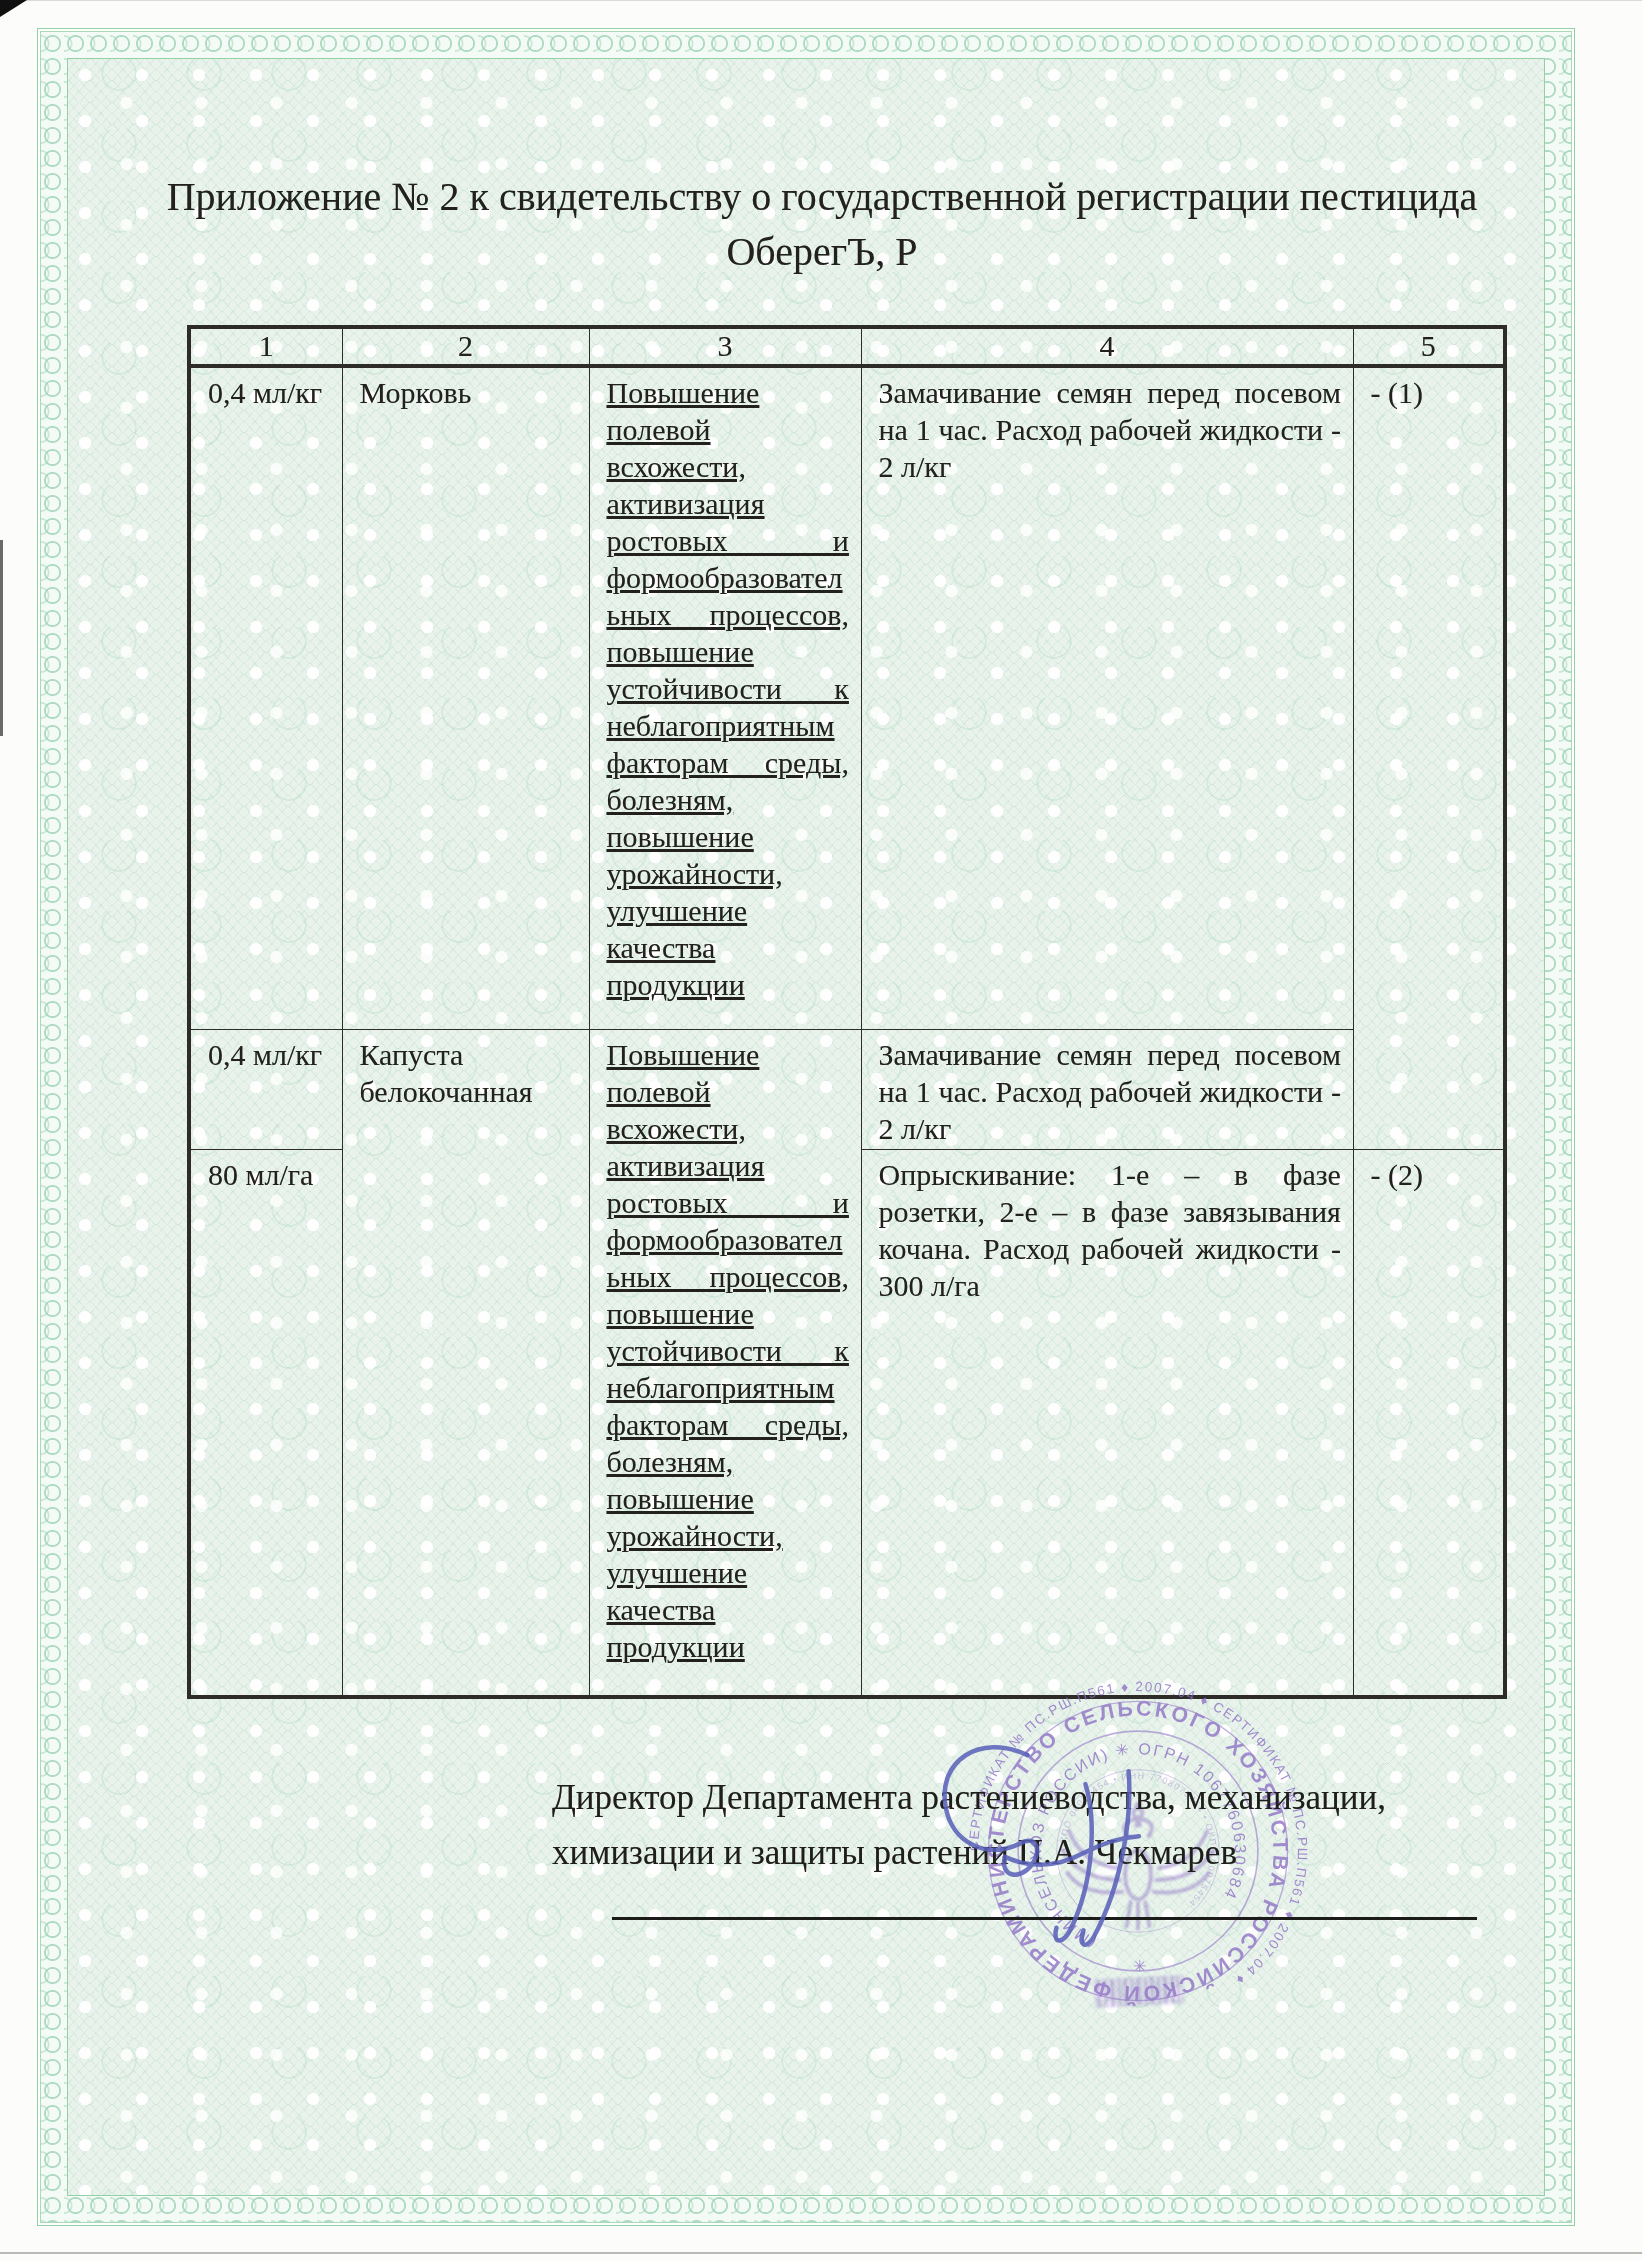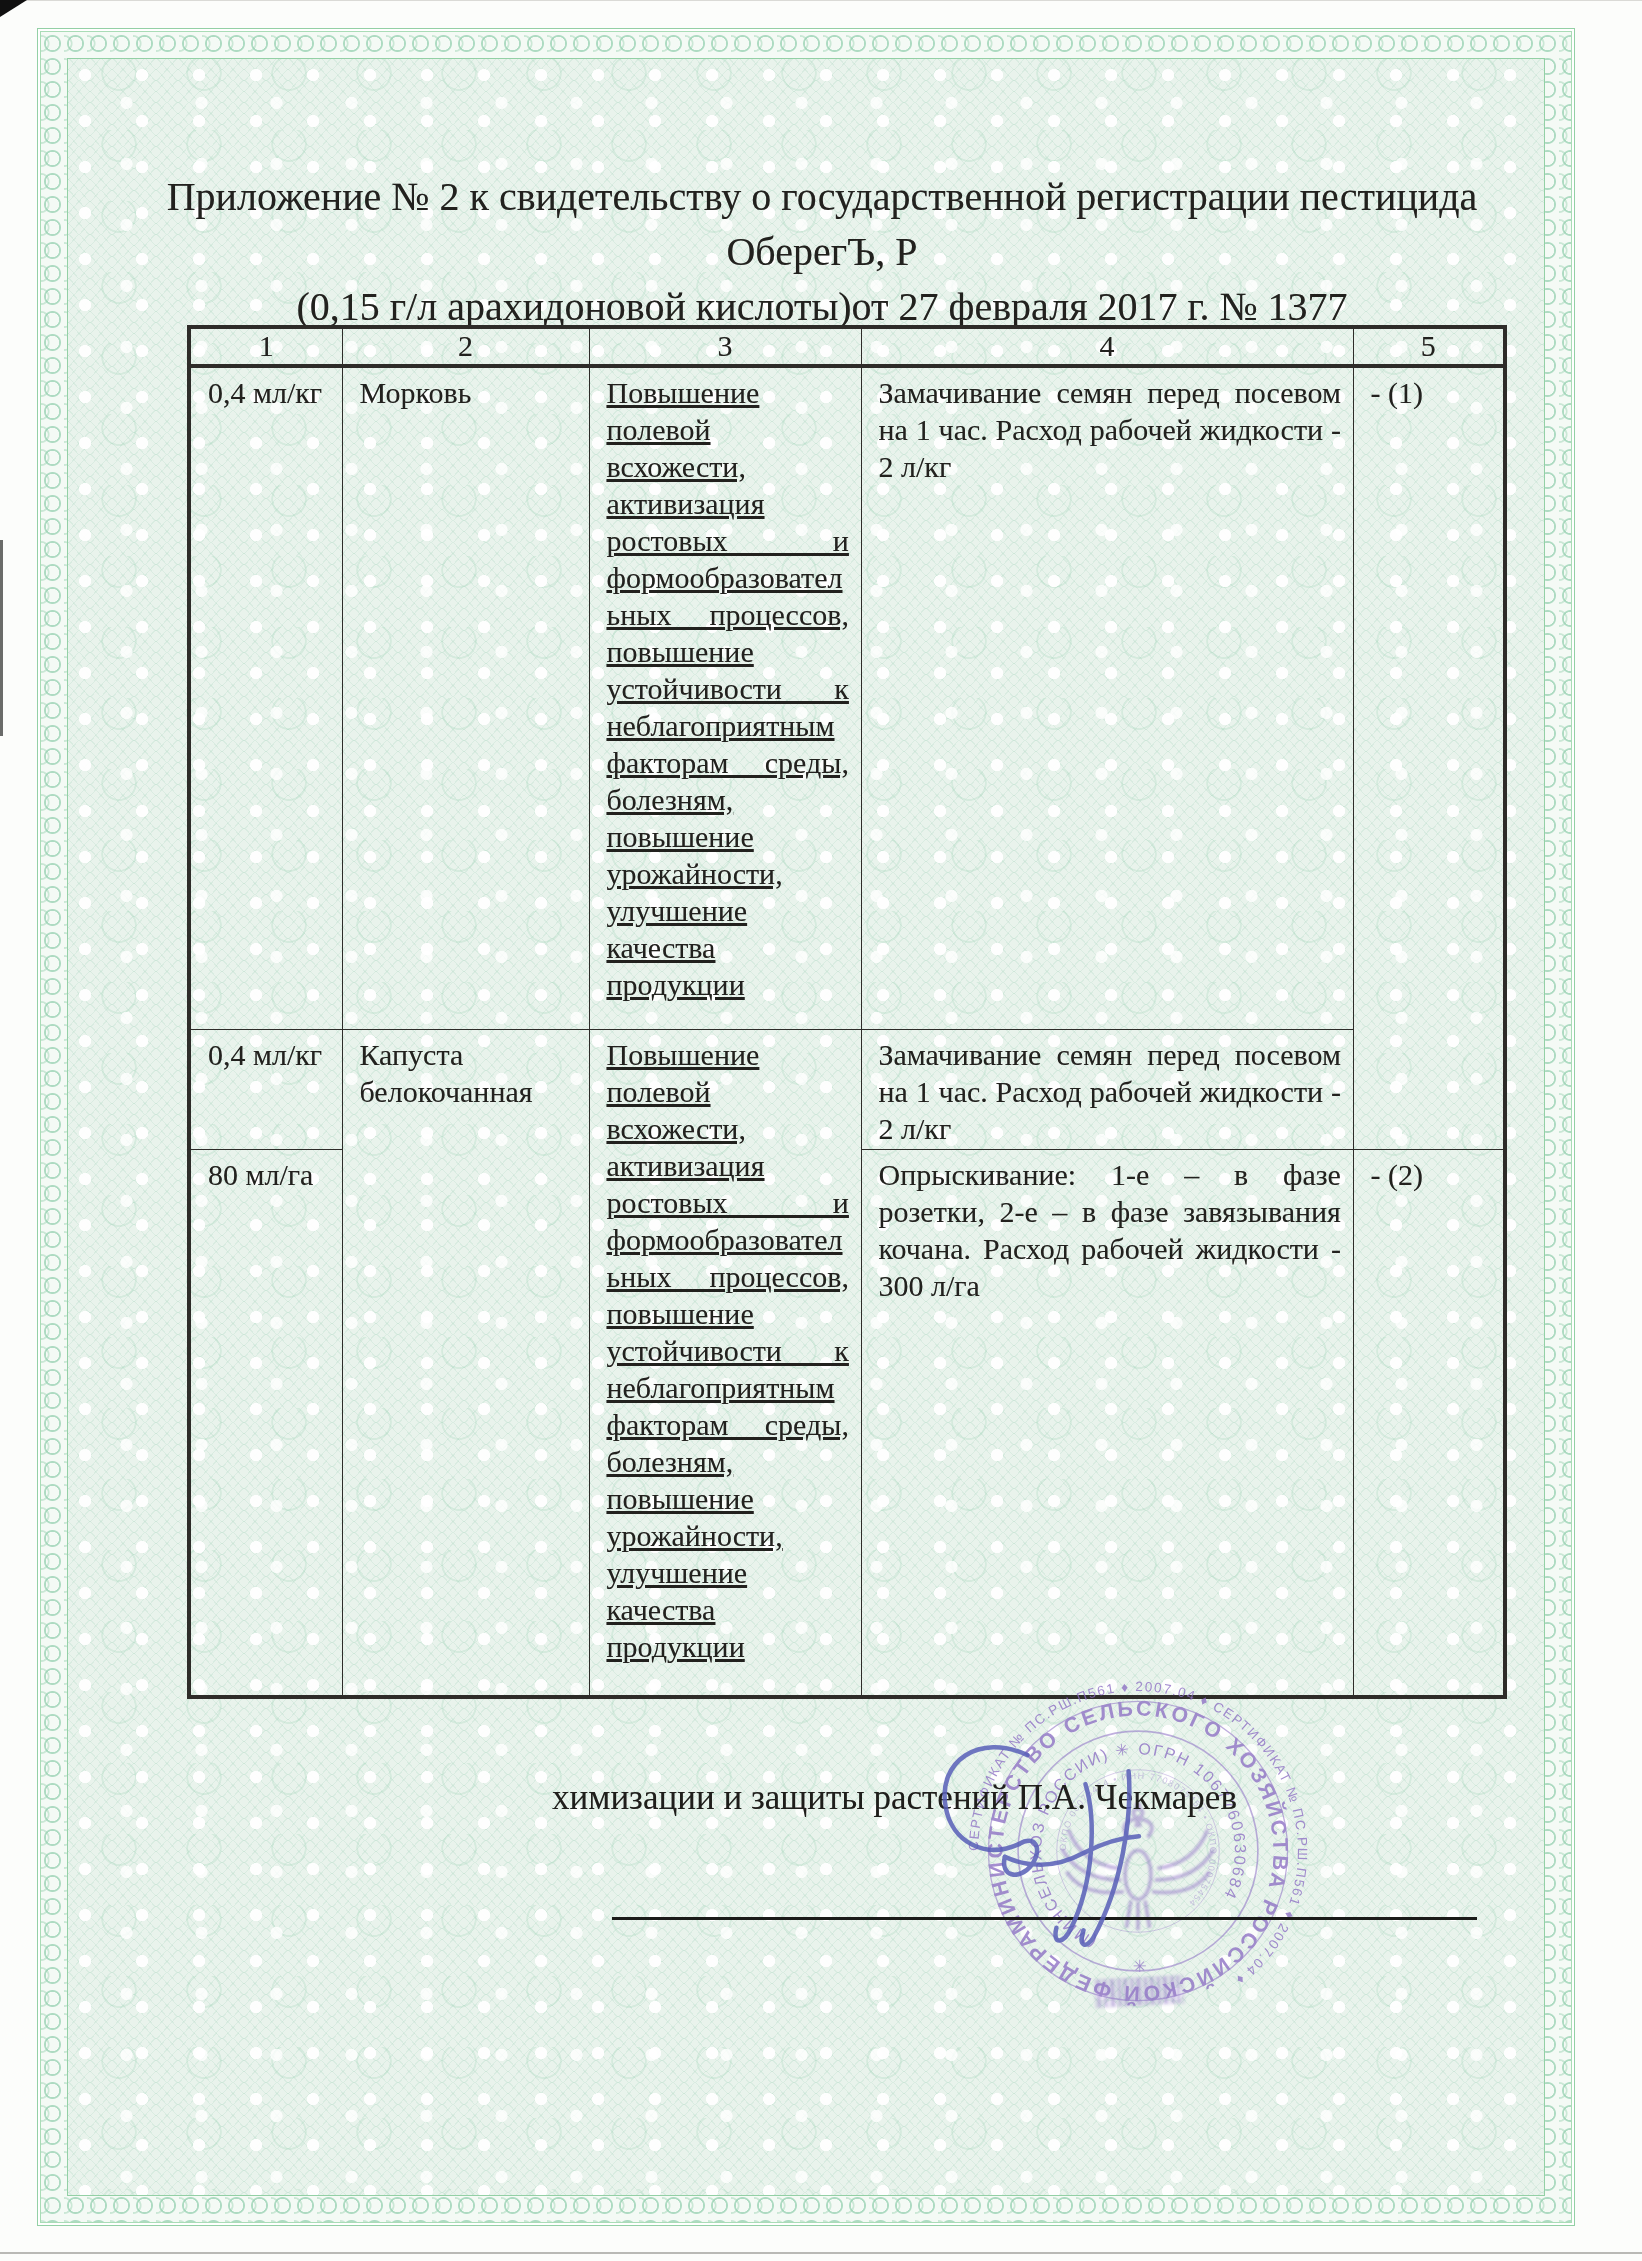--- a/index.html
+++ b/index.html
@@ -72,21 +72,20 @@
 <div class="corner-artifact"></div>
 
 <div class="frame">
   <div class="frame-band">
     <div class="frame-field"></div>
   </div>
 </div>
 
 <div class="doc-title">
   <div>Приложение № 2 к свидетельству о государственной регистрации пестицида ОберегЪ, Р</div>
-  <div>(0,15 г/л арахидоновой кислоты)от 27 февраля 2017 г. № 1377</div>
 </div>
 
 <table class="doc-table">
   <colgroup>
     <col style="width:153px">
       <col style="width:247px">
       <col style="width:272px">
     <col style="width:492px">
       <col style="width:152px">
   </colgroup>
@@ -178,20 +177,21 @@
       <rect x="284" y="470" width="3" height="42" fill="#8d6fc4"></rect>
     <rect x="293" y="470" width="4" height="42" fill="#8d6fc4"></rect>
       <rect x="304" y="470" width="3" height="42" fill="#8d6fc4"></rect>
     <rect x="313" y="470" width="5" height="42" fill="#8d6fc4"></rect>
       <rect x="325" y="470" width="4" height="42" fill="#8d6fc4"></rect>
     <rect x="334" y="470" width="3" height="42" fill="#8d6fc4"></rect>
   </g>
 </svg>
 
 <div class="sig-block">
+  <div>Директор Департамента растениеводства, механизации,</div>
   <div>химизации и защиты растений П.А. Чекмарев</div>
 </div>
 <div class="sig-line"></div>
 
 <svg class="pen-svg" viewBox="0 0 400 430">
   <g fill="none" stroke="#585fb8" stroke-width="7" stroke-linecap="round" opacity=".85">
     <path d="M 165 70 C 90 35 25 80 38 150 C 47 205 100 232 152 208"></path>
     <path d="M 152 208 C 178 193 188 215 172 240 C 152 266 122 258 130 228"></path>
     <path d="M 130 228 C 175 248 215 242 252 222 C 285 205 310 198 338 196"></path>
     <path d="M 255 115 C 272 170 268 268 232 340 C 222 362 203 366 210 338"></path>

